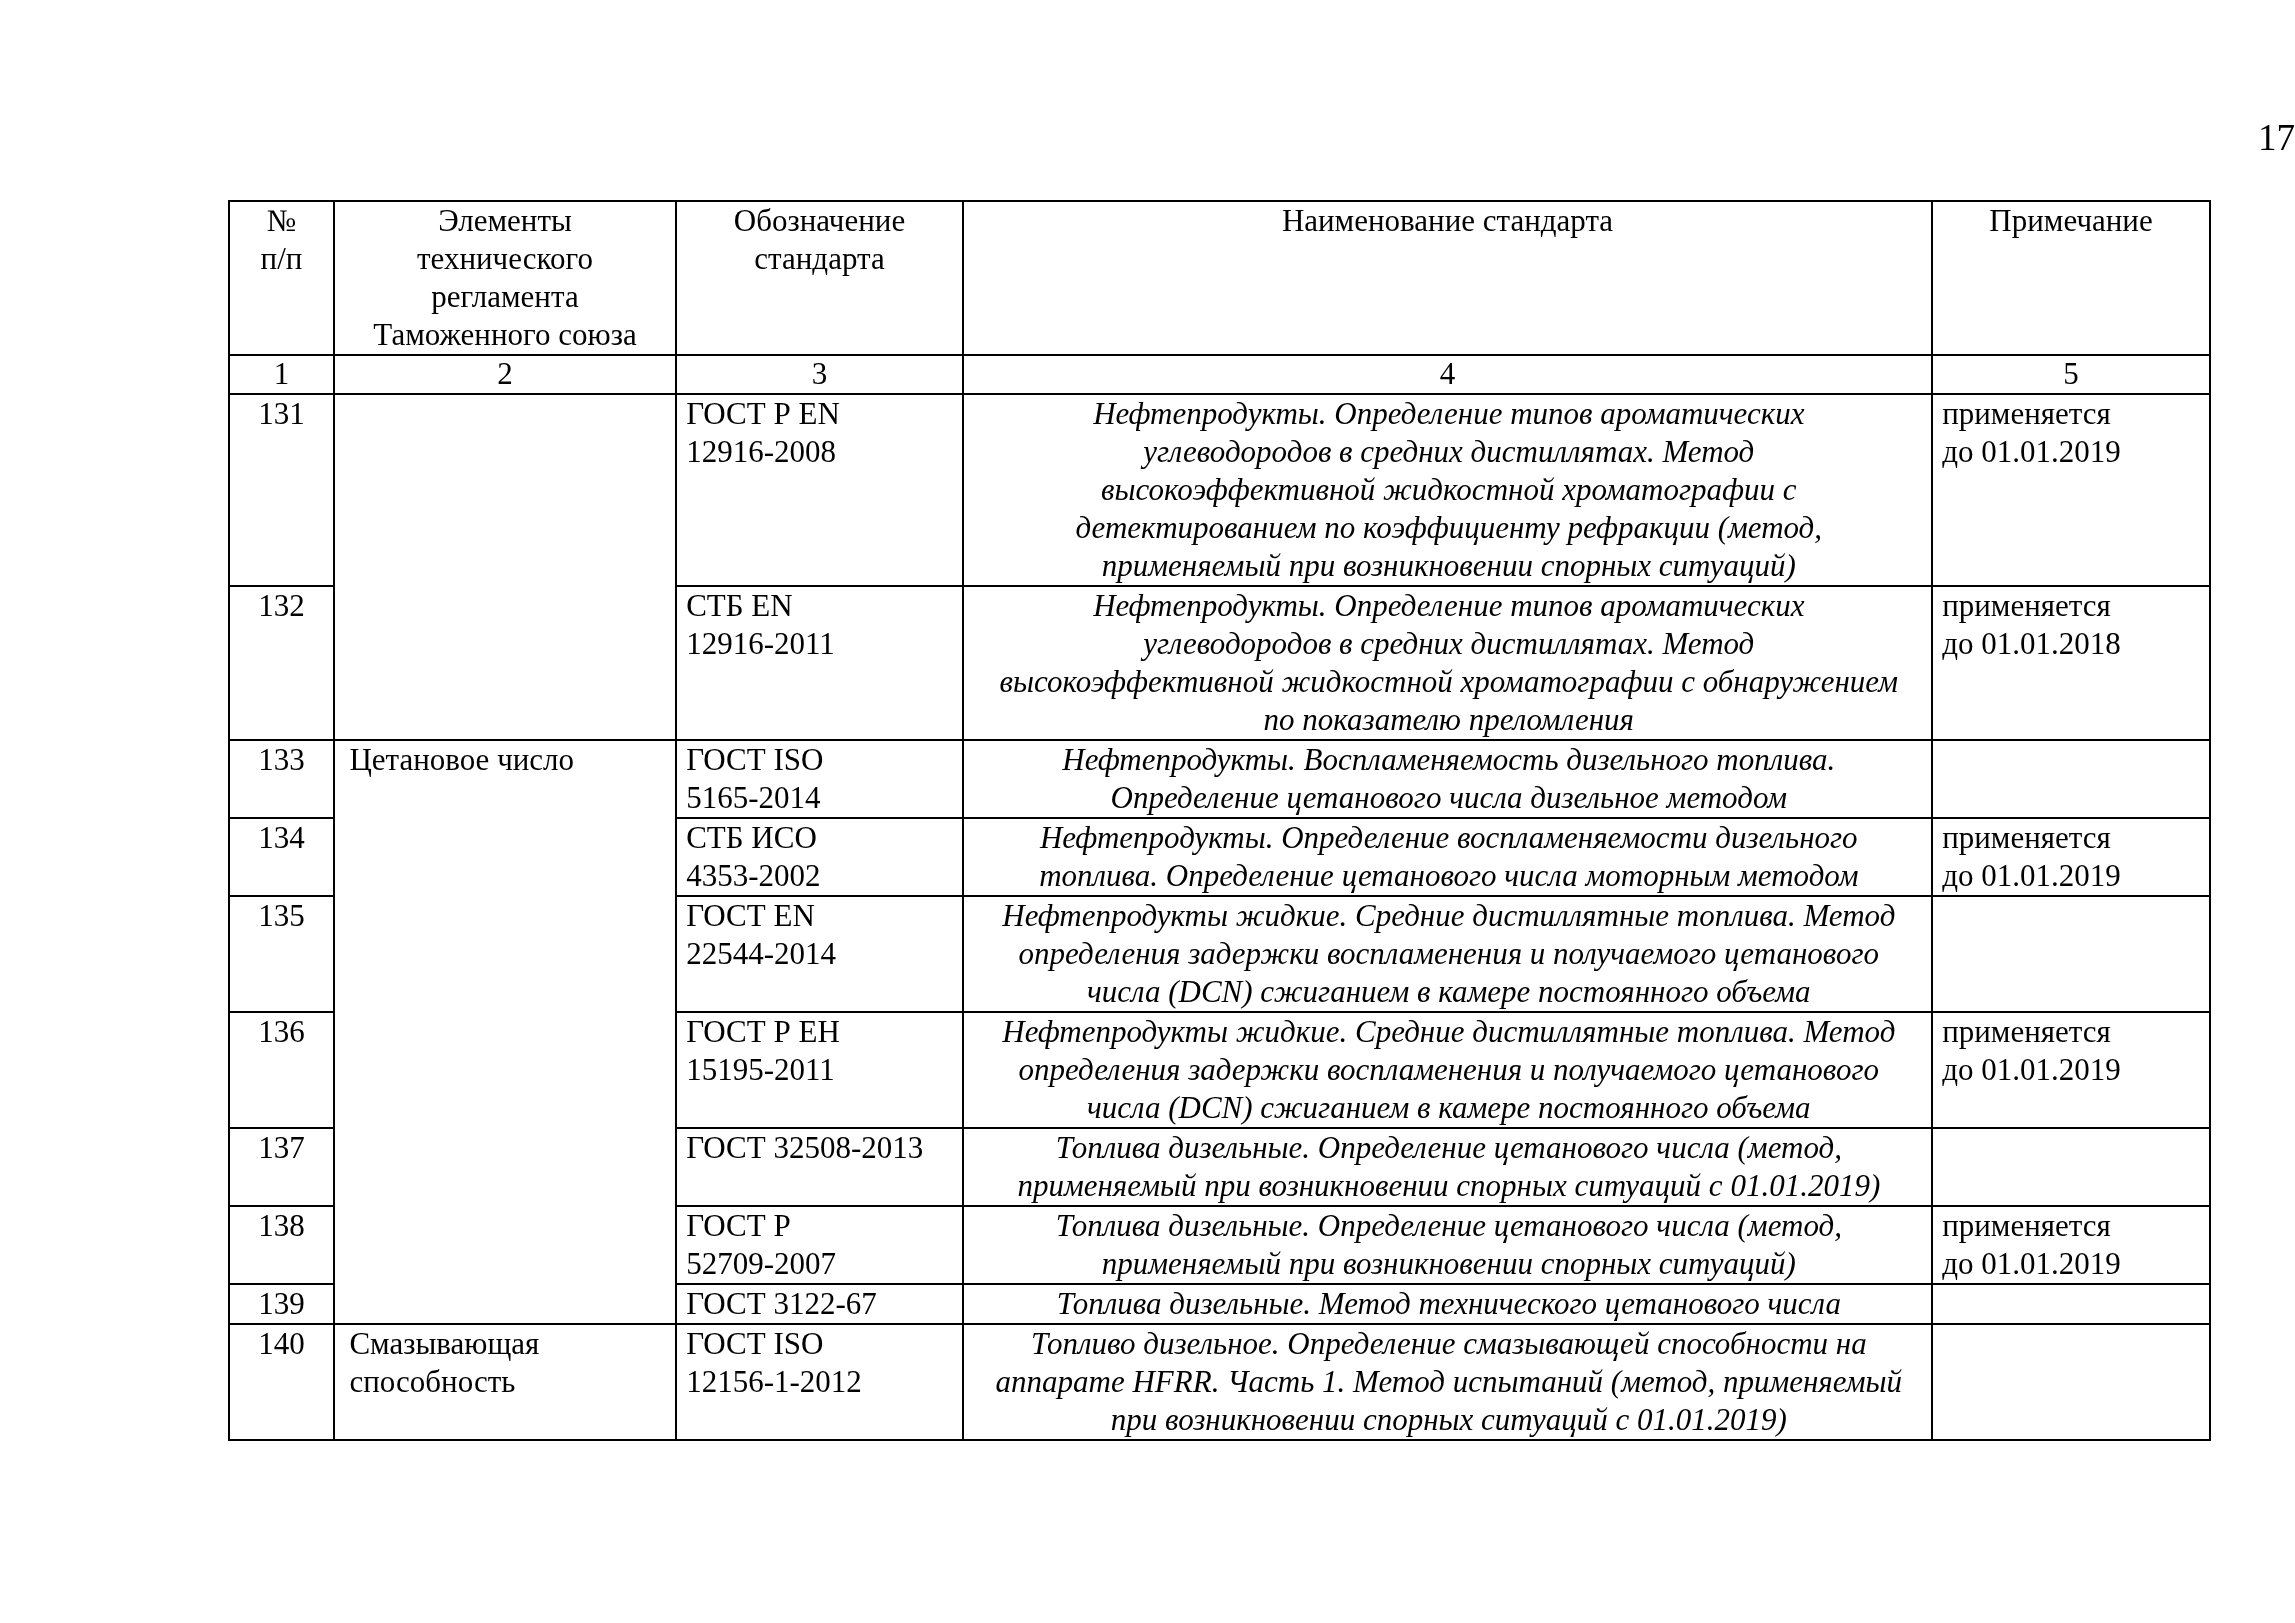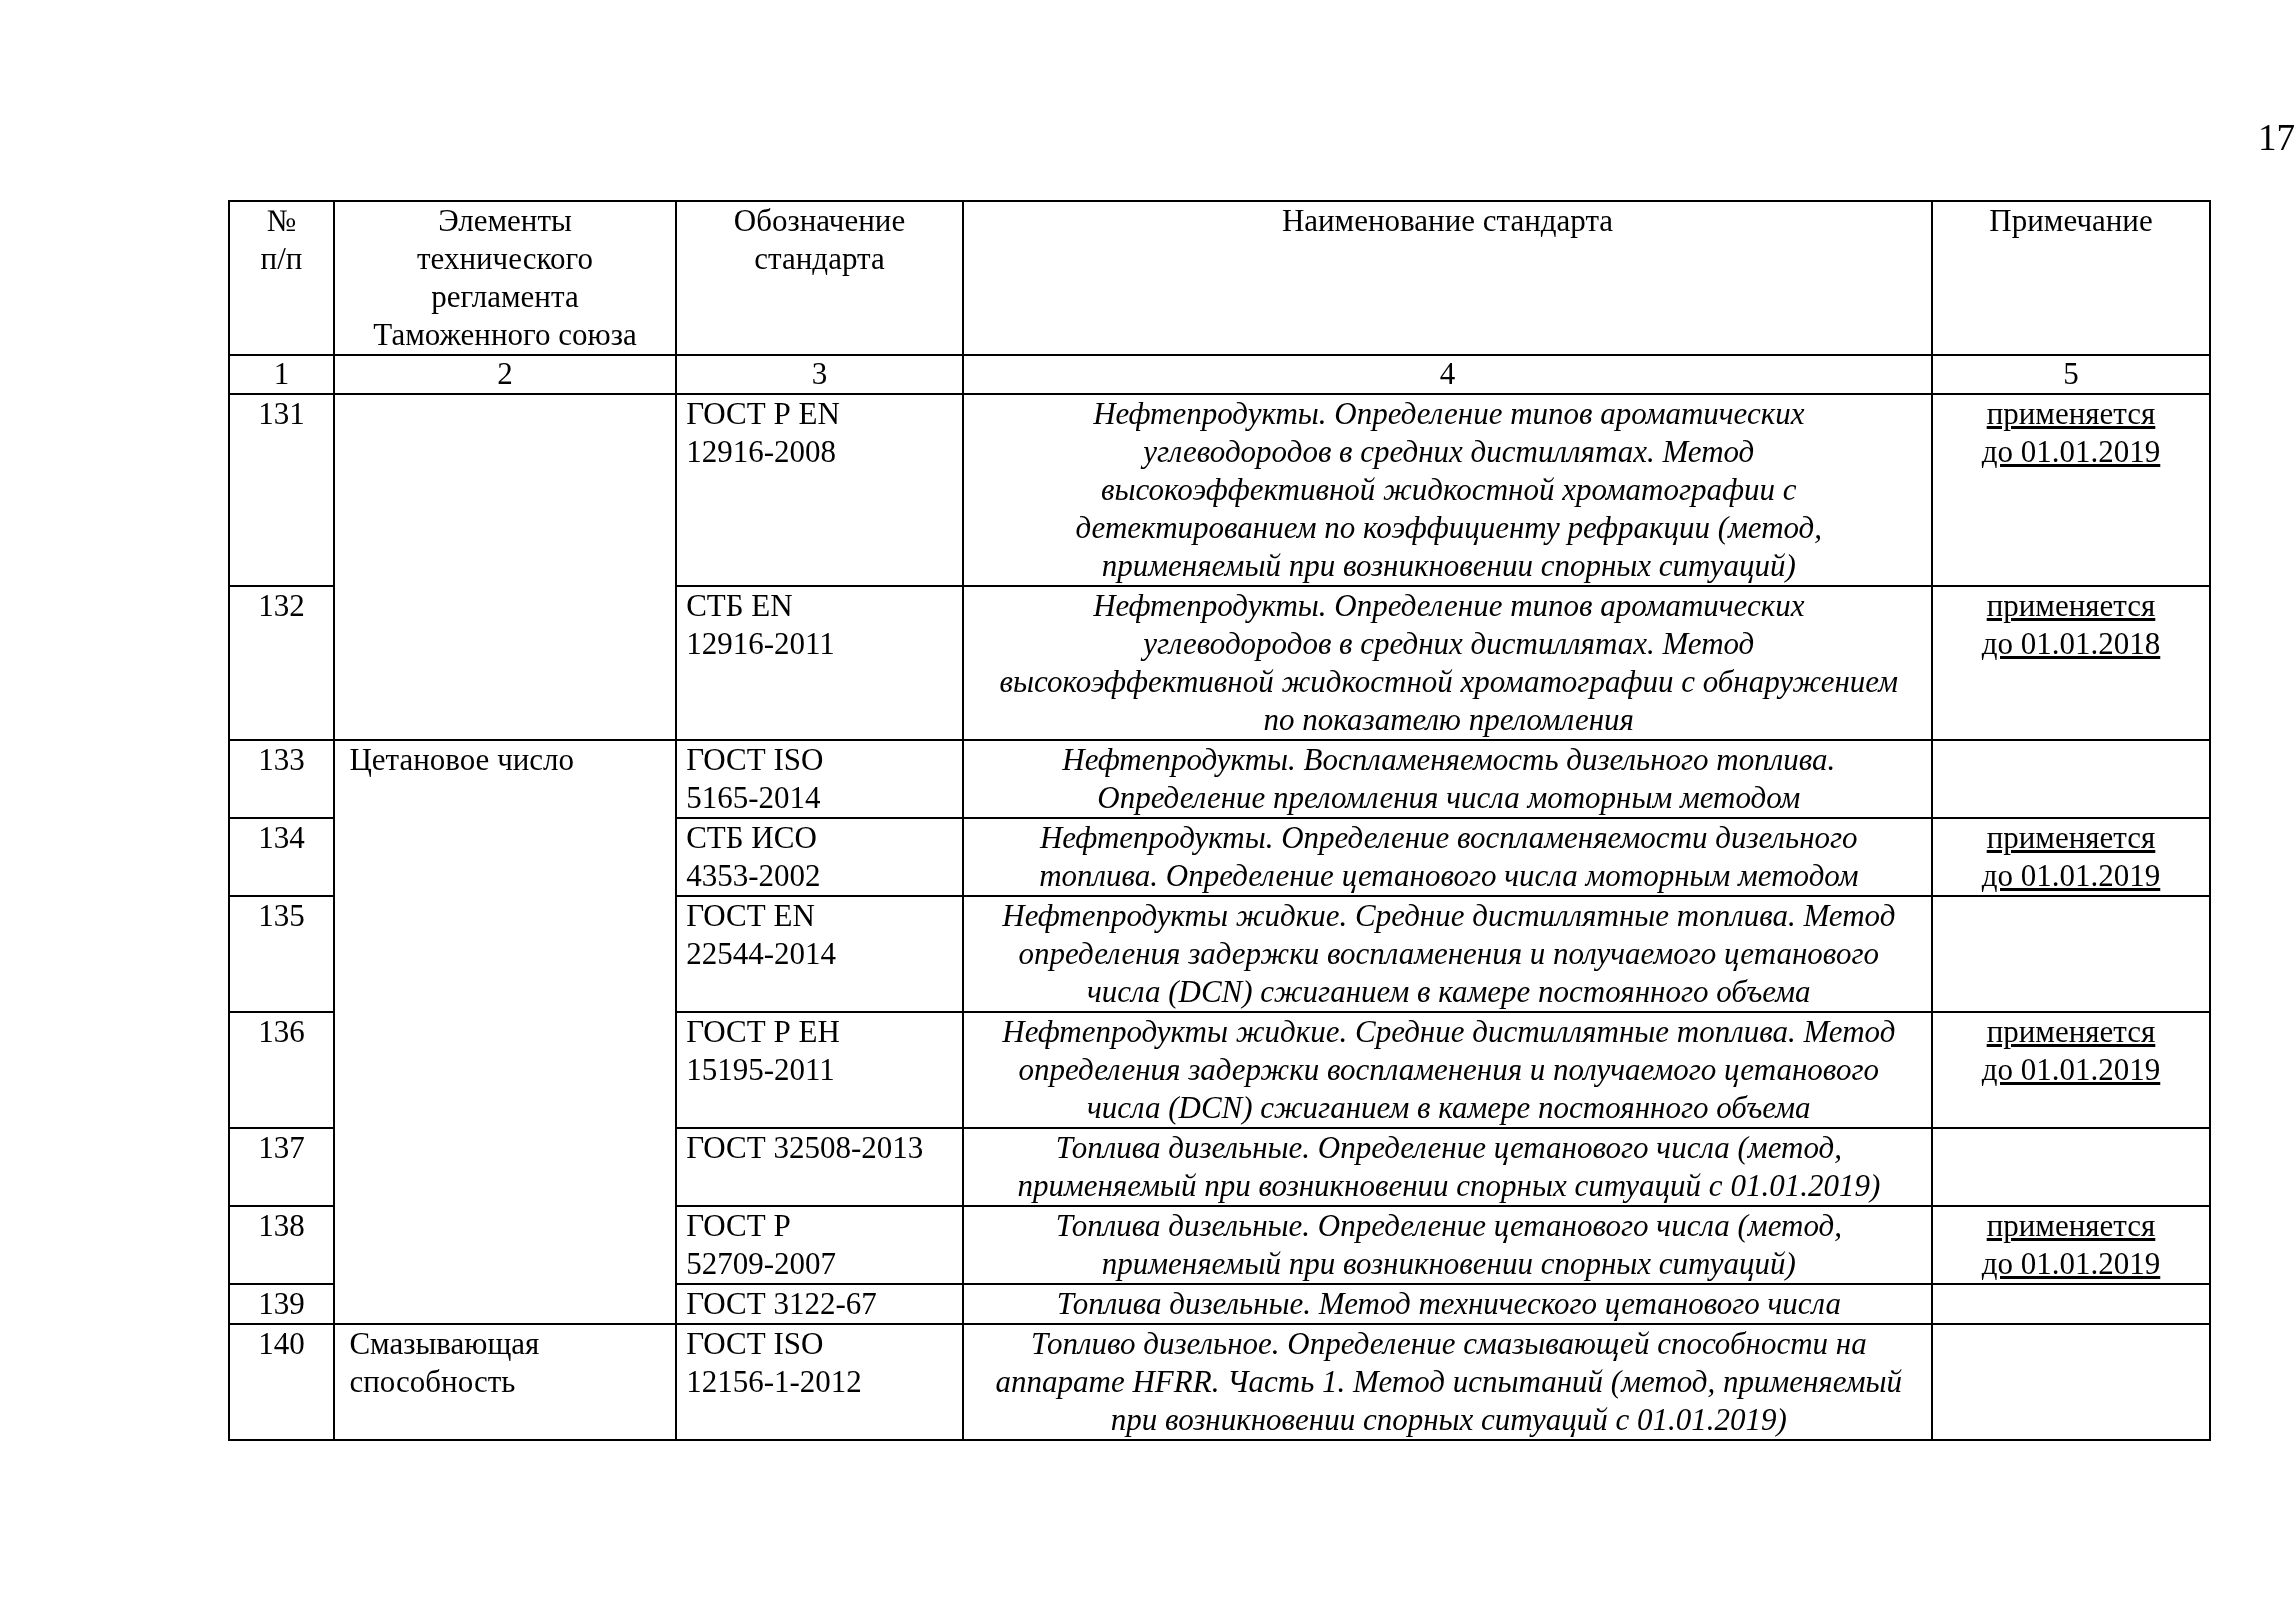--- a/index.html
+++ b/index.html
@@ -7,21 +7,21 @@
          font-family:"Liberation Serif", serif; color:#000; }
   .page-number { position:absolute; left:0; width:2295px; top:117px; text-align:right;
                  font-size:37px; line-height:42px; }
   table.std { position:absolute; left:228px; top:200px; border-collapse:collapse;
               table-layout:fixed; width:1981px; font-size:31px; line-height:38px; }
   table.std td, table.std th { border:2px solid #000; vertical-align:top; padding:0 9.2px;
               font-weight:normal; overflow:hidden; }
   th { text-align:center; }
   .c1 { text-align:center;border-radius:19px; }
   .c3 { text-align:left; }
-  .c5 { text-align:center;text-decoration:underline; }
+  .c5 { text-align:left; }
   .c2 { text-align:left; padding-left:14.4px !important; }
   .c4 { text-align:center; padding-left:11.8px !important;font-style:italic; }
   tr.hdr { height:151px; }
   tr.nums { height:39px; }
   tr.nums td { text-align:center; line-height:35px; }
   .cell-text { white-space:pre-line; }
 </style>
 </head>
 <body>
 
@@ -83,21 +83,21 @@
       <td class="c5 cell-text">применяется
 до 01.01.2018</td>
     </tr>
 
     <tr style="height:76px">
       <td class="c1">133</td>
       <td class="c2 cell-text" rowspan="7">Цетановое число</td>
       <td class="c3 cell-text">ГОСТ ISO
 5165-2014</td>
       <td class="c4 cell-text">Нефтепродукты. Воспламеняемость дизельного топлива.
-Определение преломления числа моторным методом</td>
+Определение цетанового числа дизельное методом</td>
       <td class="c5 cell-text"></td>
     </tr>
 
     <tr style="height:77px">
       <td class="c1">134</td>
       <td class="c3 cell-text">СТБ ИСО
 4353-2002</td>
       <td class="c4 cell-text">Нефтепродукты. Определение воспламеняемости дизельного
 топлива. Определение цетанового числа моторным методом</td>
       <td class="c5 cell-text">применяется

